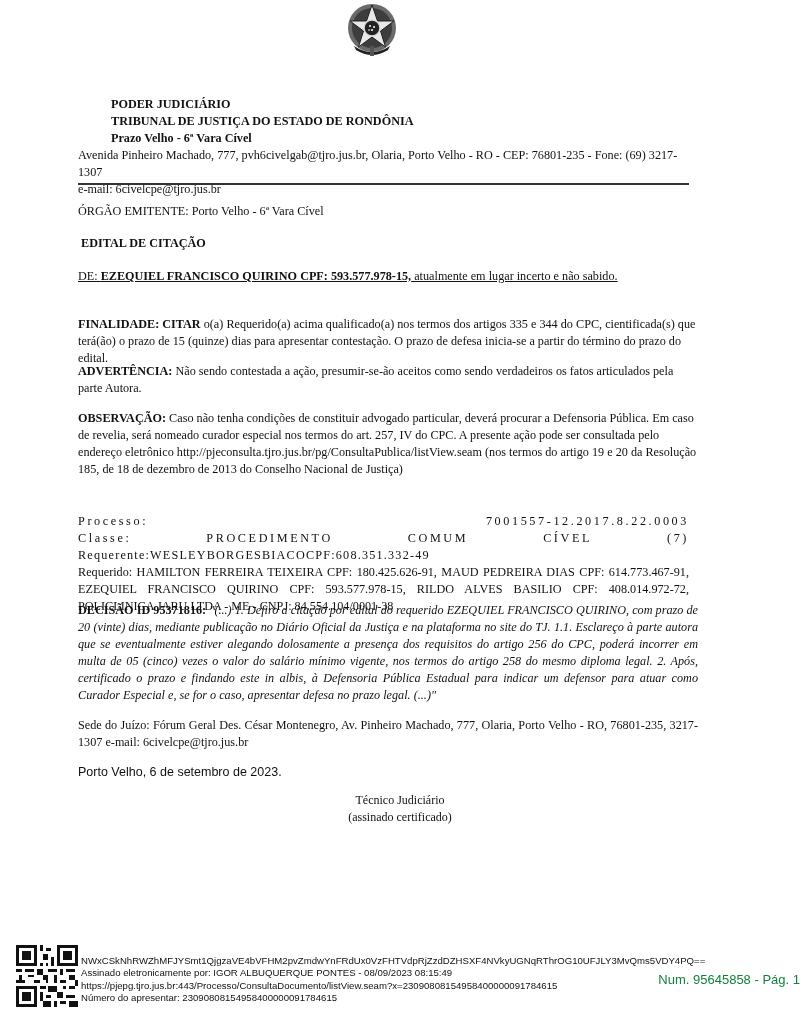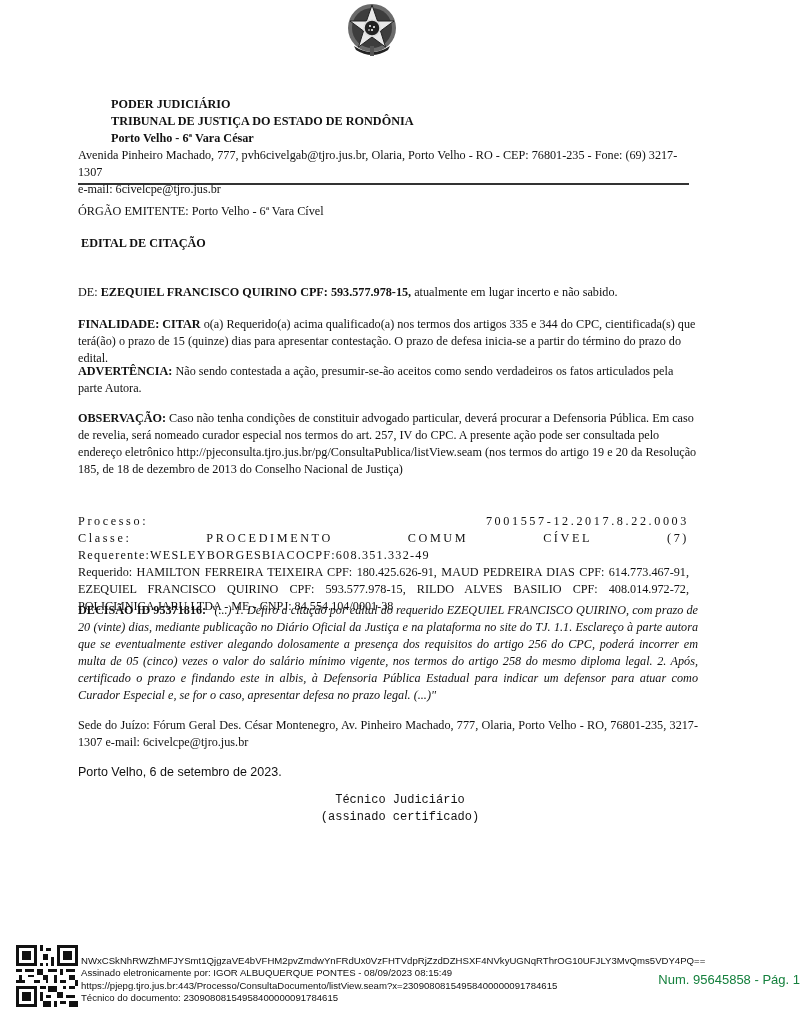--- a/index.html
+++ b/index.html
@@ -13,21 +13,21 @@
   .header { position: absolute; left: 78px; top: 96px; width: 612px; line-height: 17px; }
   .header .b { font-weight: bold; margin-left: 33px; }
   .rule { position: absolute; left: 78px; top: 183px; width: 611px; height: 2px; background: #333; }
   .block { position: absolute; left: 78px; width: 622px; line-height: 17px; text-align: left; }
   .b { font-weight: bold; }
   .i { font-style: italic; }
   .just { text-align: justify; }
   .spread { display: flex; justify-content: space-between; letter-spacing: 2.6px; }
   .spread2 { display: flex; justify-content: flex-start; letter-spacing: 1.2px; }
   .sans { font-family: "Liberation Sans", sans-serif; }
-  .sig { position: absolute; left: 300px; top: 792px; width: 200px; text-align: center; line-height: 17px; font-size: 12px; font-family: Liberation Mono, monospace; }
+  .sig { position: absolute; left: 300px; top: 792px; width: 200px; text-align: center; line-height: 17px; font-size: 12px; }
   .qr { position: absolute; left: 16px; top: 945px; width: 62px; height: 62px; }
   .footer { position: absolute; left: 81px; top: 955px; font-family: "Liberation Sans", sans-serif; font-size: 9.6px; line-height: 12.3px; color: #111; }
   .pagenum { position: absolute; right: 0px; top: 972px; font-family: "Liberation Sans", sans-serif; font-size: 13px; color: #15803d; }
 </style>
 </head>
 <body>
 
 <svg class="emblem" viewBox="0 0 56 58">
   <circle cx="28" cy="26" r="24" fill="#6b6b6b"></circle>
   <circle cx="28" cy="26" r="20" fill="#3d3d3d"></circle>
@@ -37,33 +37,33 @@
     <circle cx="30" cy="25" r="1" fill="#fff"></circle>
   <circle cx="28" cy="28" r="1" fill="#fff"></circle>
     <circle cx="25" cy="28" r="0.8" fill="#fff"></circle>
   <path d="M10 44 Q28 56 46 44 L44 48 Q28 58 12 48 Z" fill="#222"></path>
   <rect x="26" y="44" width="4" height="10" fill="#555"></rect>
 </svg>
 
 <div class="header">
   <div class="b">PODER JUDICIÁRIO</div>
   <div class="b">TRIBUNAL DE JUSTIÇA DO ESTADO DE RONDÔNIA</div>
-  <div class="b">Porto Velho - 6ª Vara César</div>
+  <div class="b">Prazo Velho - 6ª Vara Cível</div>
   <div>Avenida Pinheiro Machado, 777, pvh6civelgab@tjro.jus.br, Olaria, Porto Velho - RO - CEP: 76801-235 - Fone: (69) 3217-1307</div>
   <div>e-mail: 6civelcpe@tjro.jus.br</div>
 </div>
 <div class="rule"></div>
 
 <div class="block" style="top:203px;">ÓRGÃO EMITENTE: Porto Velho - 6ª Vara Cível</div>
 
 <div class="block" style="top:235px;">
   <div class="b" style="padding-left:3px;">EDITAL DE CITAÇÃO</div>
 </div>
 
-<div class="block" style="top:284px;">
+<div class="block" style="top:268px;text-decoration:underline;">
   <span>DE: </span><span class="b">EZEQUIEL FRANCISCO QUIRINO CPF: 593.577.978-15,</span><span> atualmente em lugar incerto e não sabido.</span>
 </div>
 
 <div class="block" style="top:316px;">
   <span class="b">FINALIDADE: CITAR</span><span> o(a) Requerido(a) acima qualificado(a) nos termos dos artigos 335 e 344 do CPC, cientificada(s) que terá(ão) o prazo de 15 (quinze) dias para apresentar contestação. O prazo de defesa inicia-se a partir do término do prazo do edital.</span>
 </div>
 
 <div class="block" style="top:363px;">
   <span class="b">ADVERTÊNCIA:</span><span> Não sendo contestada a ação, presumir-se-ão aceitos como sendo verdadeiros os fatos articulados pela parte Autora.</span>
 </div>
@@ -155,15 +155,15 @@
       <rect x="13" y="19" width="1" height="2"></rect>
       <rect x="15" y="19" width="2" height="1"></rect>
       <rect x="18" y="19" width="3" height="2"></rect>
   </g>
 </svg>
 
 <div class="footer">
   <div>NWxCSkNhRWZhMFJYSmt1QjgzaVE4bVFHM2pvZmdwYnFRdUx0VzFHTVdpRjZzdDZHSXF4NVkyUGNqRThrOG10UFJLY3MvQms5VDY4PQ==</div>
   <div>Assinado eletronicamente por: IGOR ALBUQUERQUE PONTES - 08/09/2023 08:15:49</div>
   <div>https://pjepg.tjro.jus.br:443/Processo/ConsultaDocumento/listView.seam?x=23090808154958400000091784615</div>
-  <div>Técnico do documento: 23090808154958400000091784615</div>
+  <div>Número do apresentar: 23090808154958400000091784615</div>
 </div>
 <div class="pagenum">Num. 95645858 - Pág. 1</div>
 
 </body></html>

